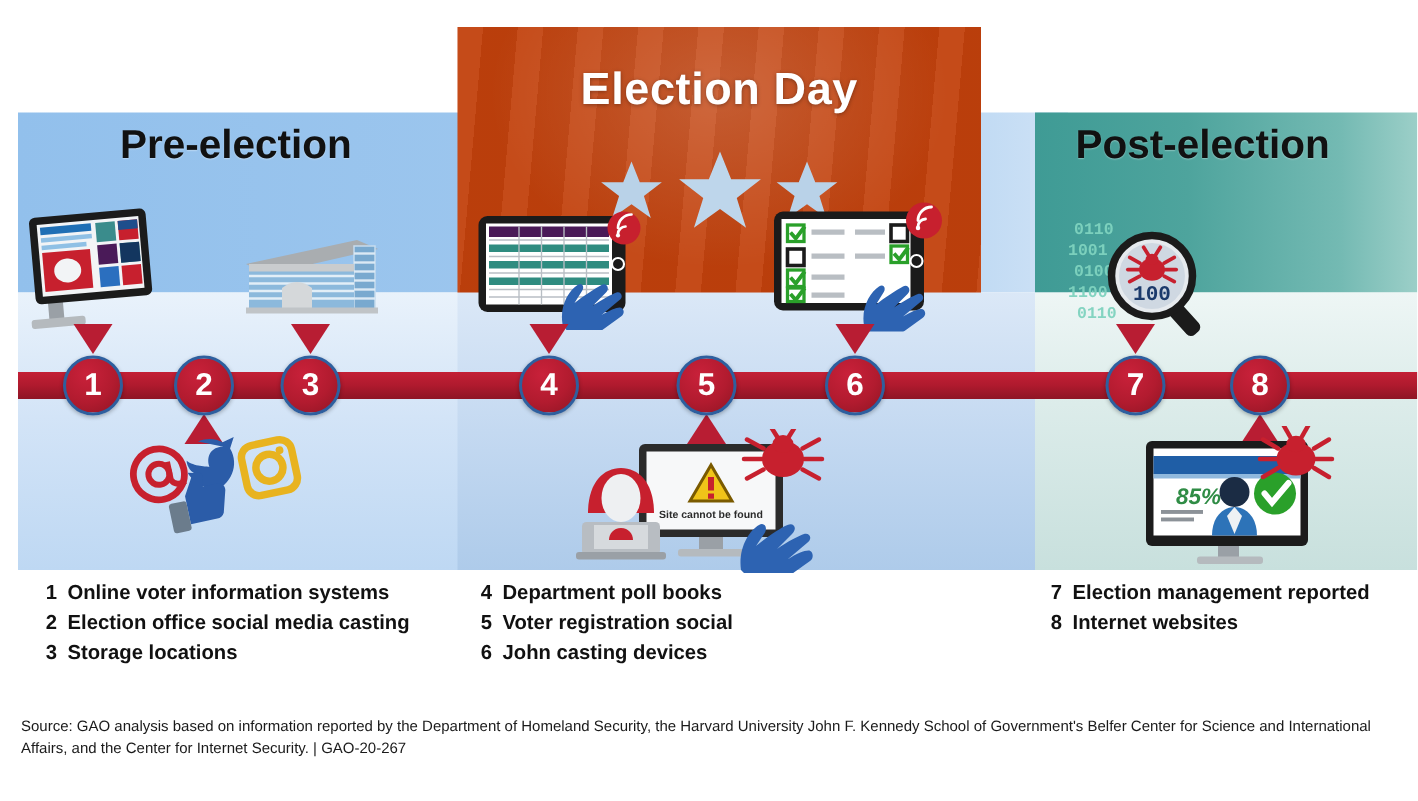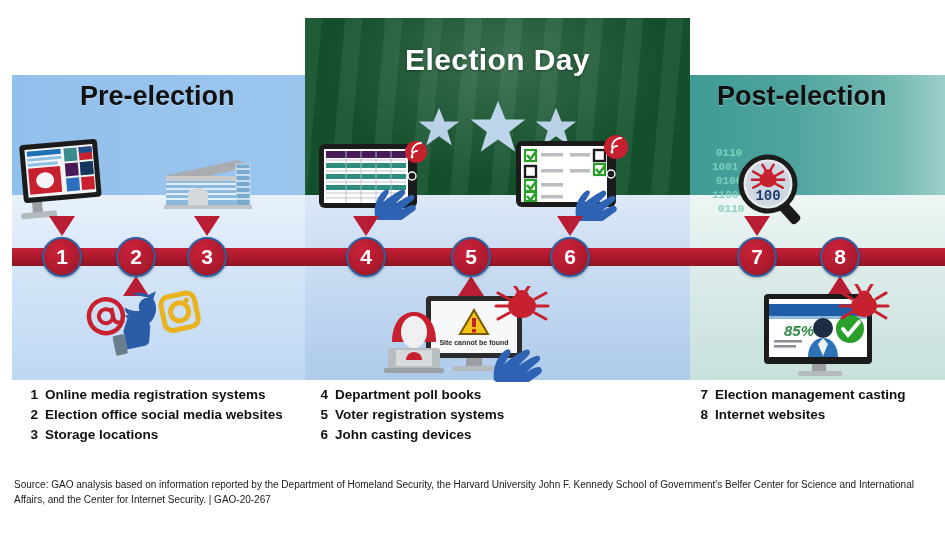--- a/index.html
+++ b/index.html
@@ -26,22 +26,22 @@
     left:690px;top:195px;width:255px;height:185px;
     background:linear-gradient(to bottom,#eef6f5 0%,#dcecea 40%,#c8e0dd 100%);
   }
   .band-mid-lower{
     left:305px;top:195px;width:385px;height:185px;
     background:linear-gradient(to bottom,#dbe8f7 0%,#c4d9f1 50%,#aecbea 100%);
   }
 
   
   .ed-panel{
-    position:absolute;left:305px;top:18px;width:385px;height:177px;
-    background:#14532d;overflow:hidden;
+    position:absolute;left:305px;top:18px;width:305px;height:177px;
+    background:#c2410c;overflow:hidden;padding-left:44px;
   }
   .ed-stripes{position:absolute;inset:0;
     background:repeating-linear-gradient(95deg,
       rgba(255,255,255,0.055) 0px, rgba(255,255,255,0.055) 17px,
       rgba(0,0,0,0.045) 17px, rgba(0,0,0,0.045) 40px);}
   .ed-glow{position:absolute;inset:0;
     background:radial-gradient(ellipse at 50% 25%, rgba(255,255,255,0.16) 0%, rgba(255,255,255,0) 62%);}
   .ed-title{
     position:absolute;left:0;right:0;top:25px;text-align:center;
     color:#ffffff;font-size:30px;font-weight:bold;letter-spacing:.4px;
@@ -380,51 +380,51 @@
   <div class="node" style="left:187px;top:237px;">3</div>
   <div class="node" style="left:346px;top:237px;">4</div>
   <div class="node" style="left:451px;top:237px;">5</div>
   <div class="node" style="left:550px;top:237px;">6</div>
   <div class="node" style="left:737px;top:237px;">7</div>
   <div class="node" style="left:820px;top:237px;">8</div>
 
   <div class="legend lg-1">
     <div class="lg-row">
       <div class="lg-num">1</div>
-      <div class="lg-txt">Online media registration systems</div>
+      <div class="lg-txt">Online voter information systems</div>
     </div>
     <div class="lg-row">
       <div class="lg-num">2</div>
-      <div class="lg-txt">Election office social media websites</div>
+      <div class="lg-txt">Election office social media casting</div>
     </div>
     <div class="lg-row">
       <div class="lg-num">3</div>
       <div class="lg-txt">Storage locations</div>
     </div>
   </div>
 
   <div class="legend lg-2">
     <div class="lg-row">
       <div class="lg-num">4</div>
       <div class="lg-txt">Department poll books</div>
     </div>
     <div class="lg-row">
       <div class="lg-num">5</div>
-      <div class="lg-txt">Voter registration systems</div>
+      <div class="lg-txt">Voter registration social</div>
     </div>
     <div class="lg-row">
       <div class="lg-num">6</div>
       <div class="lg-txt">John casting devices</div>
     </div>
   </div>
 
   <div class="legend lg-3">
     <div class="lg-row">
       <div class="lg-num">7</div>
-      <div class="lg-txt">Election management casting</div>
+      <div class="lg-txt">Election management reported</div>
     </div>
     <div class="lg-row">
       <div class="lg-num">8</div>
       <div class="lg-txt">Internet websites</div>
     </div>
   </div>
 
   <div class="source">Source: GAO analysis based on information reported by the Department of Homeland Security, the Harvard University John F. Kennedy School of Government's Belfer Center for Science and International Affairs, and the Center for Internet Security.  |  GAO-20-267</div>
 
 </div>

